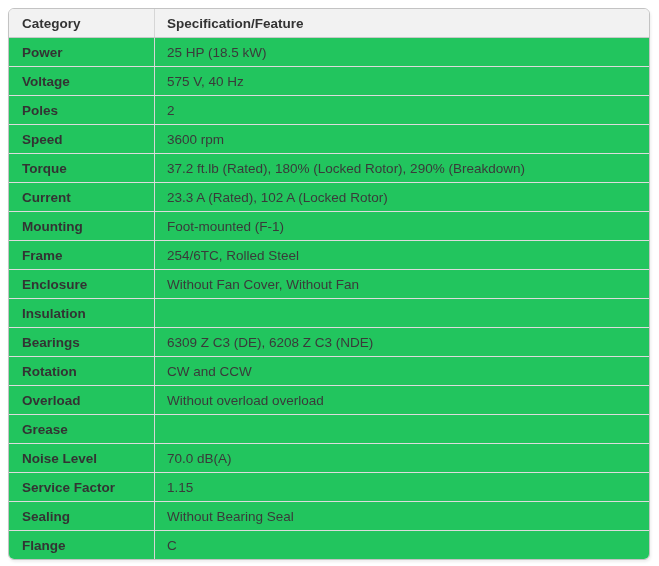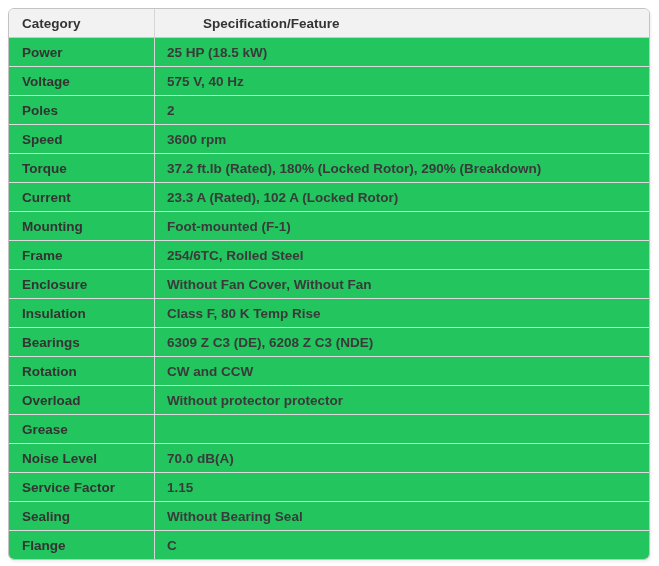--- a/index.html
+++ b/index.html
@@ -32,21 +32,20 @@
   .tr {
     display: flex;
     height: 29px;
     border-top: 1px solid var(--divider-color);
     background: #22c55e;
   }
   .tr.thead {
     height: 28px;
     border-top: none;
     background: var(--header-bg);
-    gap: 36px;
   }
   .tr.first-body-row {
     border-top-color: var(--header-divider-color);
   }
   .td, .th {
     display: flex;
     align-items: center;
     font-size: 13.5px;
     white-space: nowrap;
     overflow: hidden;
@@ -56,21 +55,21 @@
     flex: 0 0 146px;
     padding-left: 13px;
     border-right: 1px solid var(--col-divider-color);
     font-weight: 600;
     color: var(--text-color);
   }
   .cell-val {
     flex: 1 1 auto;
     padding-left: 12px;
     color: var(--value-color);
-    font-weight: 700;
+    font-weight: 400;
   }
   .th.cell-val {
     font-weight: 700;
     color: var(--text-color);
   }
 </style>
 </head>
 <body>
 
 <div class="spec-table">
@@ -120,36 +119,35 @@
     <div class="td cell-val">254/6TC, Rolled Steel</div>
   </div>
 
   <div class="tr">
     <div class="td cell-cat">Enclosure</div>
     <div class="td cell-val">Without Fan Cover, Without Fan</div>
   </div>
 
   <div class="tr">
     <div class="td cell-cat">Insulation</div>
-    <div class="td cell-val">Class F, 80 K Temp Rise</div>
   </div>
 
   <div class="tr">
     <div class="td cell-cat">Bearings</div>
     <div class="td cell-val">6309 Z C3 (DE), 6208 Z C3 (NDE)</div>
   </div>
 
   <div class="tr">
     <div class="td cell-cat">Rotation</div>
     <div class="td cell-val">CW and CCW</div>
   </div>
 
   <div class="tr">
     <div class="td cell-cat">Overload</div>
-    <div class="td cell-val">Without protector protector</div>
+    <div class="td cell-val">Without overload overload</div>
   </div>
 
   <div class="tr">
     <div class="td cell-cat">Grease</div>
   </div>
 
   <div class="tr">
     <div class="td cell-cat">Noise Level</div>
     <div class="td cell-val">70.0 dB(A)</div>
   </div>

